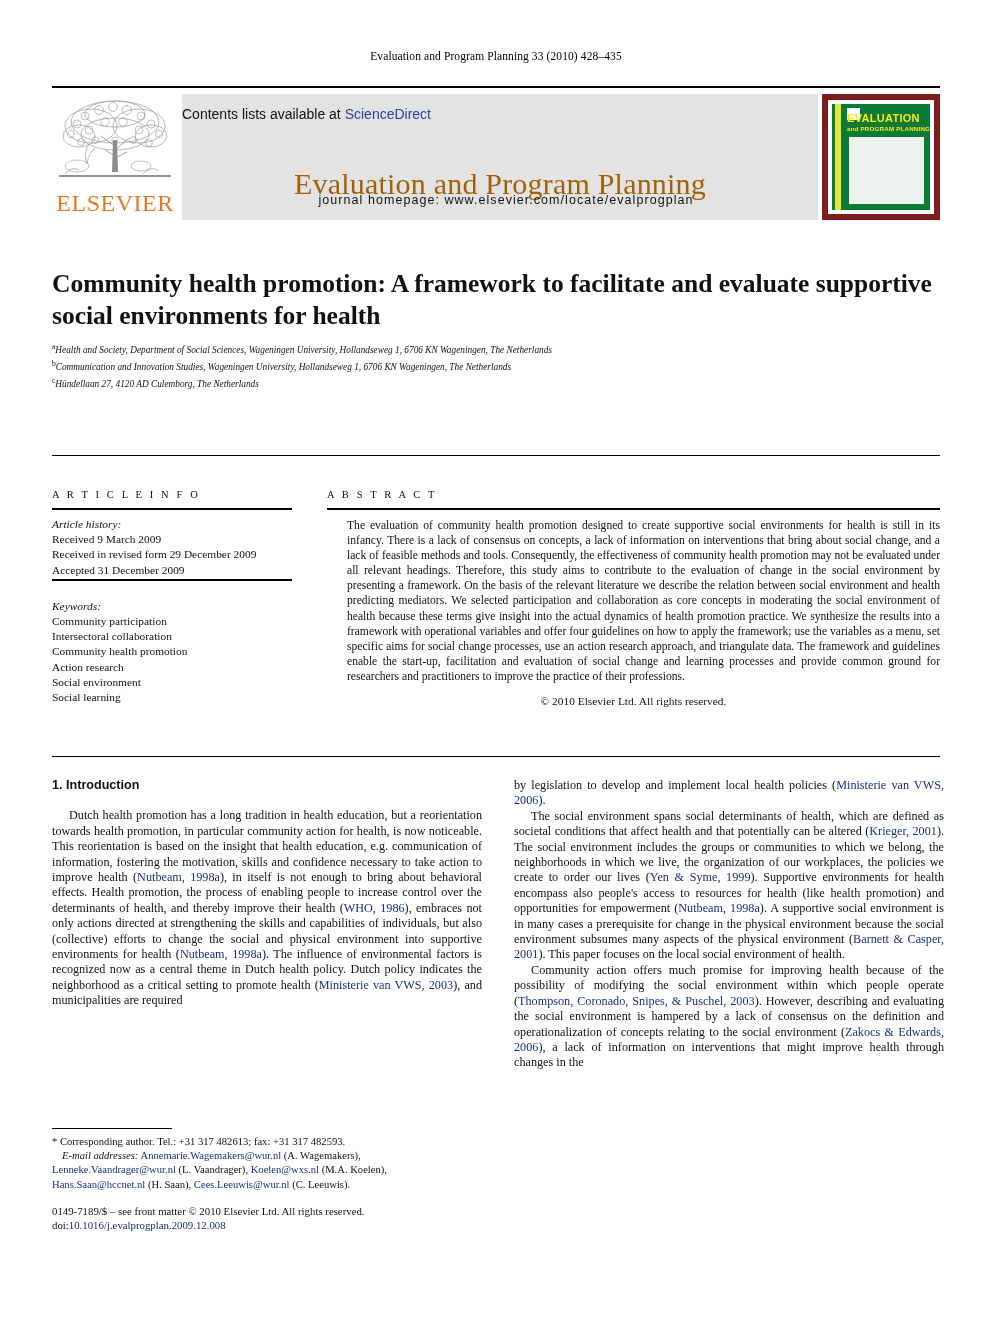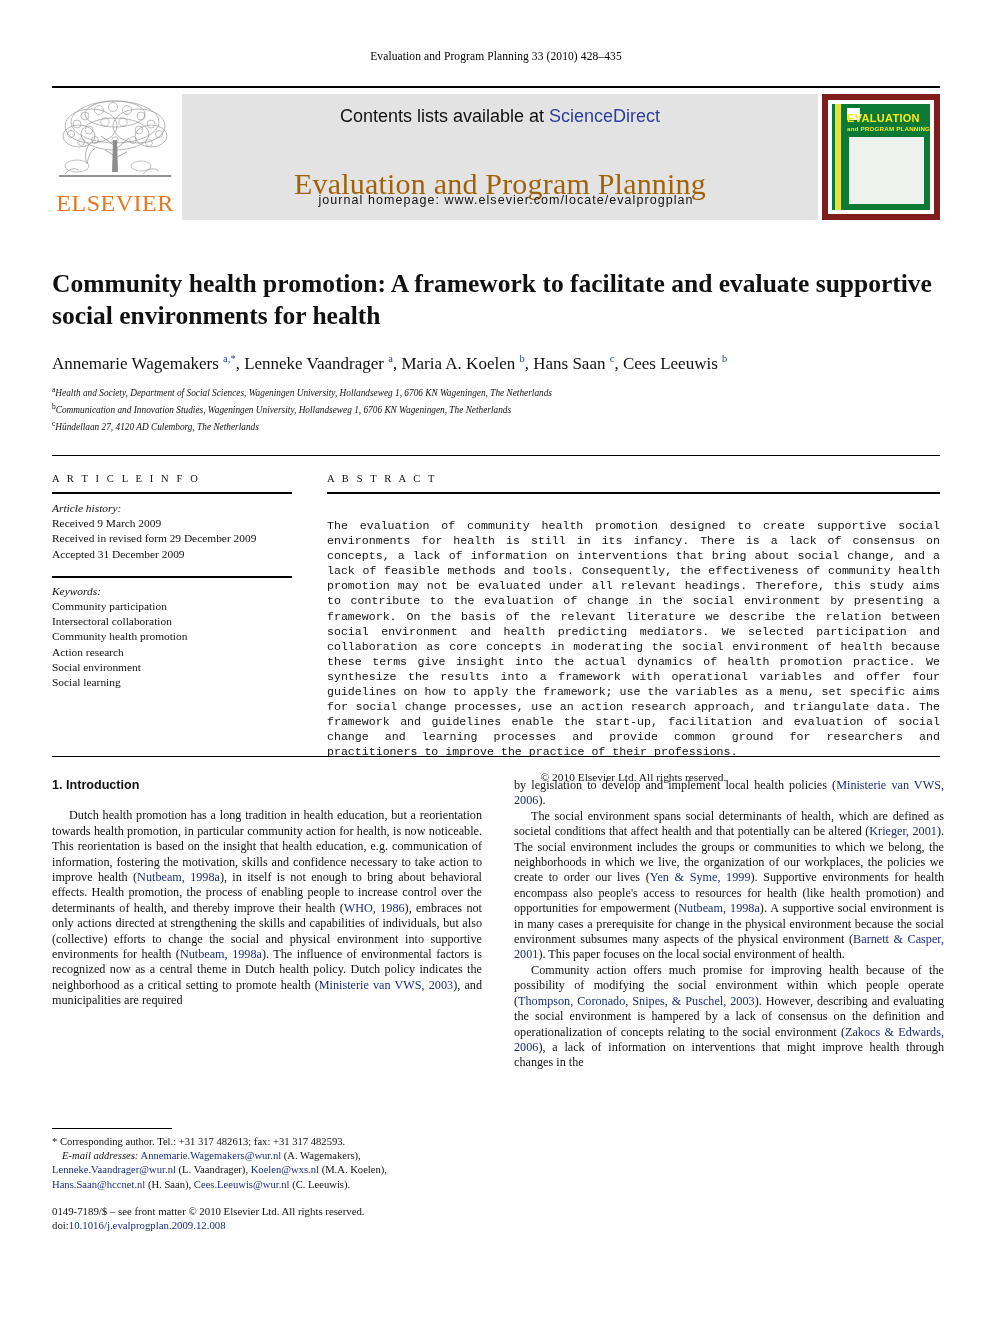--- a/index.html
+++ b/index.html
@@ -75,23 +75,23 @@
     flex: 1 1 auto;
     background: #e3e3e3;
     margin-left: 4px;
     margin-right: 4px;
     position: relative;
   }
   .contents-line {
     position: absolute;
     left: 0; top: 12px;
     width: 100%;
-    text-align: center;
+    text-align: left;
     font-family: "Liberation Sans", sans-serif;
-    font-size: 18px;
+    font-size: 14px;
     color: #111;
   }
   .sd-link { color: #2a3e9e; }
   .journal-title {
     position: absolute;
     left: 0; top: 43px;
     width: 100%;
     text-align: center;
     font-family: "Liberation Serif", serif;
     font-size: 30px;
@@ -218,41 +218,42 @@
   }
   .col-abs {
     flex: 1 1 auto;
     padding-left: 17px;
     box-sizing: border-box;
   }
   .sec-head {
     font-family: "Liberation Serif", serif;
     font-size: 10.5px;
     letter-spacing: 2.6px;
-    margin-top: 17px;
+    margin-top: 33px;
     margin-bottom: 8px;
     color: #111;
   }
   .rule { border-top: 2px solid #000; }
   .hist, .kw {
     font-family: "Liberation Serif", serif;
     font-size: 11.4px;
     line-height: 15.2px;
     color: #111;
   }
   .hist { padding-top: 7px; }
   .lbl-it { font-style: italic; }
-  .kwblock { margin-top: 14px; padding-top: 6px; }
+  .kwblock { margin-top: 1px; padding-top: 18px; }
   .abs-body {
-    font-family: Liberation Mono, monospace;
+    font-family: Liberation Serif, serif;
     font-size: 11.6px;
     line-height: 15.1px;
     text-align: justify;
-    padding-top: 24px;
-    color: #111;
+    padding-top: 8px;
+    color: #111;
+    margin-left: 20px;
   }
   .copyright {
     text-align: center;
     font-family: "Liberation Serif", serif;
     font-size: 11.4px;
     margin-top: 11px;
     color: #111;
   }
 
   
@@ -388,21 +389,20 @@
         <div class="cover-t1">EVALUATION</div>
         <div class="cover-t2">and PROGRAM PLANNING</div>
         <div class="cover-box"></div>
       </div>
 
     </div>
   </div>
 
   <div class="title-block">
     <h1 class="paper-title">Community health promotion: A framework to facilitate and evaluate supportive social environments for health</h1>
-    <div class="authors">Annemarie Wagemakers <sup>a,*</sup>, Lenneke Vaandrager <sup>a</sup>, Maria A. Koelen <sup>b</sup>, Hans Saan <sup>c</sup>, Cees Leeuwis <sup>b</sup></div>
     <div class="affils">
       <div class="affil-line"><sup>a</sup><span>Health and Society, Department of Social Sciences, Wageningen University, Hollandseweg 1, 6706 KN Wageningen, The Netherlands</span></div>
       <div class="affil-line"><sup>b</sup><span>Communication and Innovation Studies, Wageningen University, Hollandseweg 1, 6706 KN Wageningen, The Netherlands</span></div>
       <div class="affil-line"><sup>c</sup><span>Hündellaan 27, 4120 AD Culemborg, The Netherlands</span></div>
     </div>
   </div>
 
   <div class="info-abstract">
     <div class="ia-cols">
       <div class="col-info">

